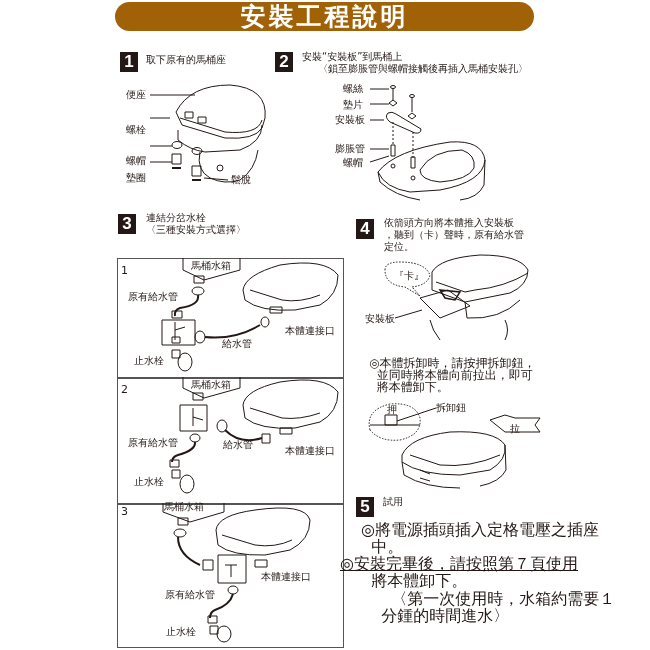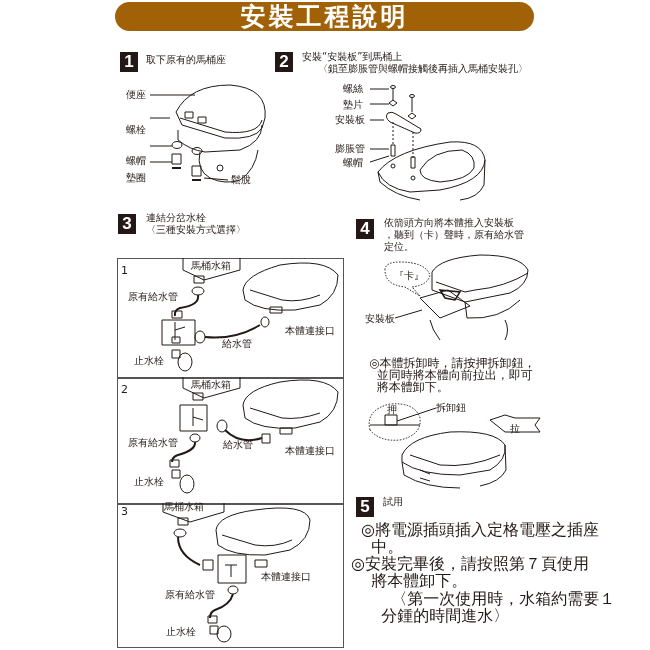--- a/index.html
+++ b/index.html
@@ -221,16 +221,16 @@
   <path d="M410 455 L 440 465 Q 470 468 500 455"></path>
   <path d="M402 462 L 404 475 Q 425 488 460 488 M 505 445 L 506 470 Q 500 482 480 486"></path>
   <path d="M420 470 l 10 4 M 420 478 l 10 3"></path>
 </svg>
 
 <div class="abs step-num" style="left:356px;top:497px;">5</div>
 <div class="abs step-text" style="left:383px;top:496px;">試用</div>
 
 <div class="abs step5-line" style="left:361px;top:521px;">◎將電源插頭插入定格電壓之插座</div>
 <div class="abs step5-line" style="left:361px;top:538px;">  中。</div>
-<div class="abs step5-line" style="left:351px;top:555px;">◎安裝完畢後，請按照第７頁使用</div>
+<div class="abs step5-line" style="left:340px;top:555px;text-decoration:underline;">◎安裝完畢後，請按照第７頁使用</div>
 <div class="abs step5-line" style="left:361px;top:572px;">  將本體卸下。</div>
 <div class="abs step5-line" style="left:361px;top:590px;margin-left:20px;">  〈第一次使用時，水箱約需要１</div>
 <div class="abs step5-line" style="left:361px;top:607px;text-align:right;">    分鍾的時間進水〉</div>
 
 </body></html>

